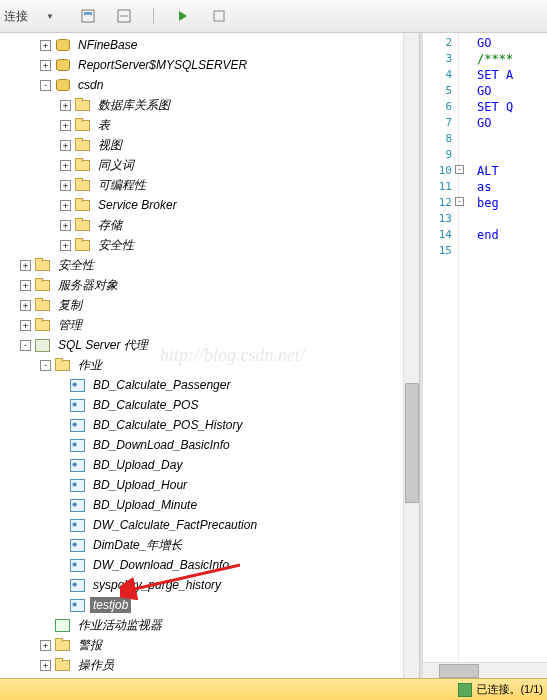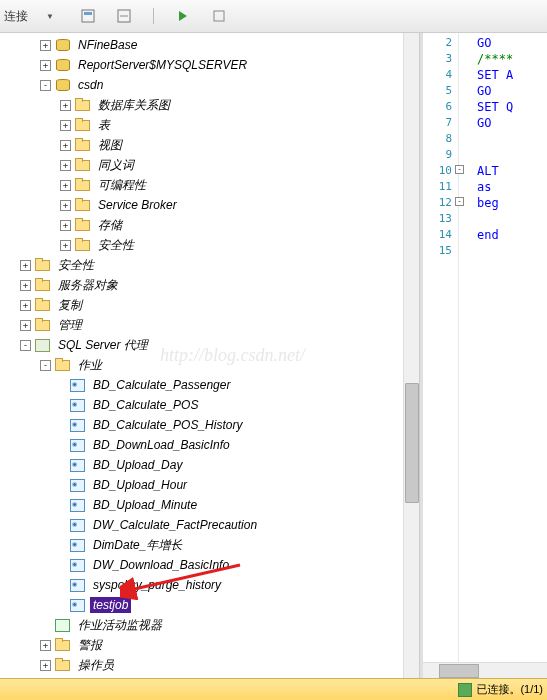--- a/index.html
+++ b/index.html
@@ -144,21 +144,21 @@
       background: #e8fce8;
       border: 1px solid #50a060;
       top: 1px; left: 0;
     }
     .label {
       color: #000;
       padding: 1px 3px;
       font-style: italic;
     }
     .label.selected {
-      background: #4c1d95;
+      background: #737373;
       color: #fff;
     }
     .indent { display: inline-block; }
     .code-panel {
       flex: 1;
       display: flex;
       background: #fff;
       position: relative;
       border-left: 3px solid #e0e0e0;
     }

